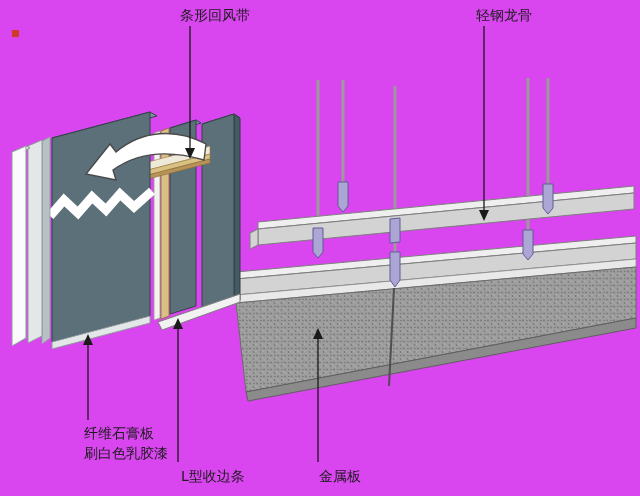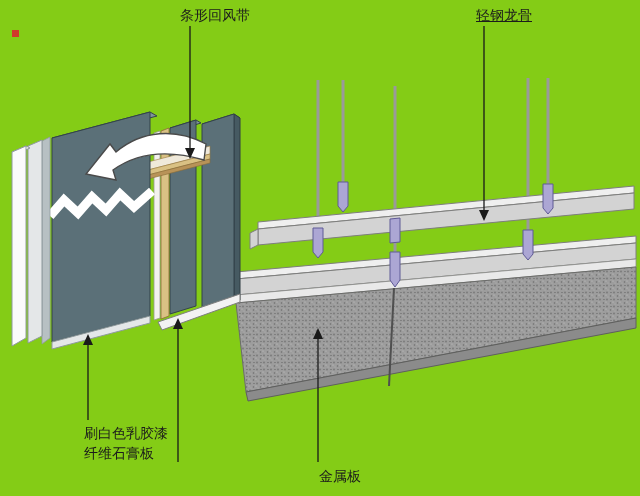--- a/index.html
+++ b/index.html
@@ -1,21 +1,21 @@
 <!DOCTYPE html>
 <html style="--panel_dark: #5b7078; --panel_dark_deep: #465a62; --panel_top: #7f959c; --core_yellow: #d9c184; --hanger_purple: #aca6d4; --hanger_purple_dark: #5f5a96; --metal_gray: #9d9d9d; --rod_gray: #9a9a9a; --line_black: #1a1a1a; --red_mark: #d03a2b;"><head>
 <meta charset="utf-8">
 <style>
   html,body{margin:0;padding:0;background:#fff;}
-  .canvas{position:relative;width:640px;height:496px;background:#84cc16;overflow:hidden;
+  .canvas{position:relative;width:640px;height:496px;background:#d946ef;overflow:hidden;
           font-family:"DejaVu Sans","Liberation Sans",sans-serif;}
   svg{position:absolute;left:0;top:0;}
   .callout{position:absolute;font-size:14px;color:#1c1c1c;white-space:nowrap;line-height:20px;}
   #c-strip{left:180px;top:5px;}
-  #c-keel{left:476px;top:5px;text-decoration:underline;}
+  #c-keel{left:476px;top:5px;}
   #c-gypsum{left:84px;top:423px;}
   #c-trim{left:181px;top:466px;}
   #c-metal{left:319px;top:466px;}
 
   .panel-dark{fill:var(--panel_dark,#5b7078);stroke:#33434a;stroke-width:1;}
   .panel-dark-deep{fill:var(--panel_dark_deep,#465a62);stroke:#2e3d43;stroke-width:1;}
   .panel-top{fill:var(--panel_top,#7f959c);stroke:#33434a;stroke-width:1;}
   .board-white{fill:#fbfbfb;stroke:#8f9a9e;stroke-width:1;}
   .board-light{fill:#e4e7e8;stroke:#8f9a9e;stroke-width:1;}
   .gap-dark{fill:#b7c0c3;stroke:#8f9a9e;stroke-width:0.8;}
@@ -140,20 +140,21 @@
     <line x1="318" y1="462" x2="318" y2="339" class="leader"></line>
     <polygon points="313,339 323,339 318,328" class="arrowhead"></polygon>
   </g>
 </svg>
 
 <div class="callout" id="c-strip">条形回风带</div>
 
 <div class="callout" id="c-keel">轻钢龙骨</div>
 
 <div class="callout" id="c-gypsum">
+  <div>纤维石膏板</div>
   <div>刷白色乳胶漆</div>
-  <div>纤维石膏板</div>
 </div>
 
+<div class="callout" id="c-trim">L型收边条</div>
 
 <div class="callout" id="c-metal">金属板</div>
 
 </div>
 
 </body></html>

